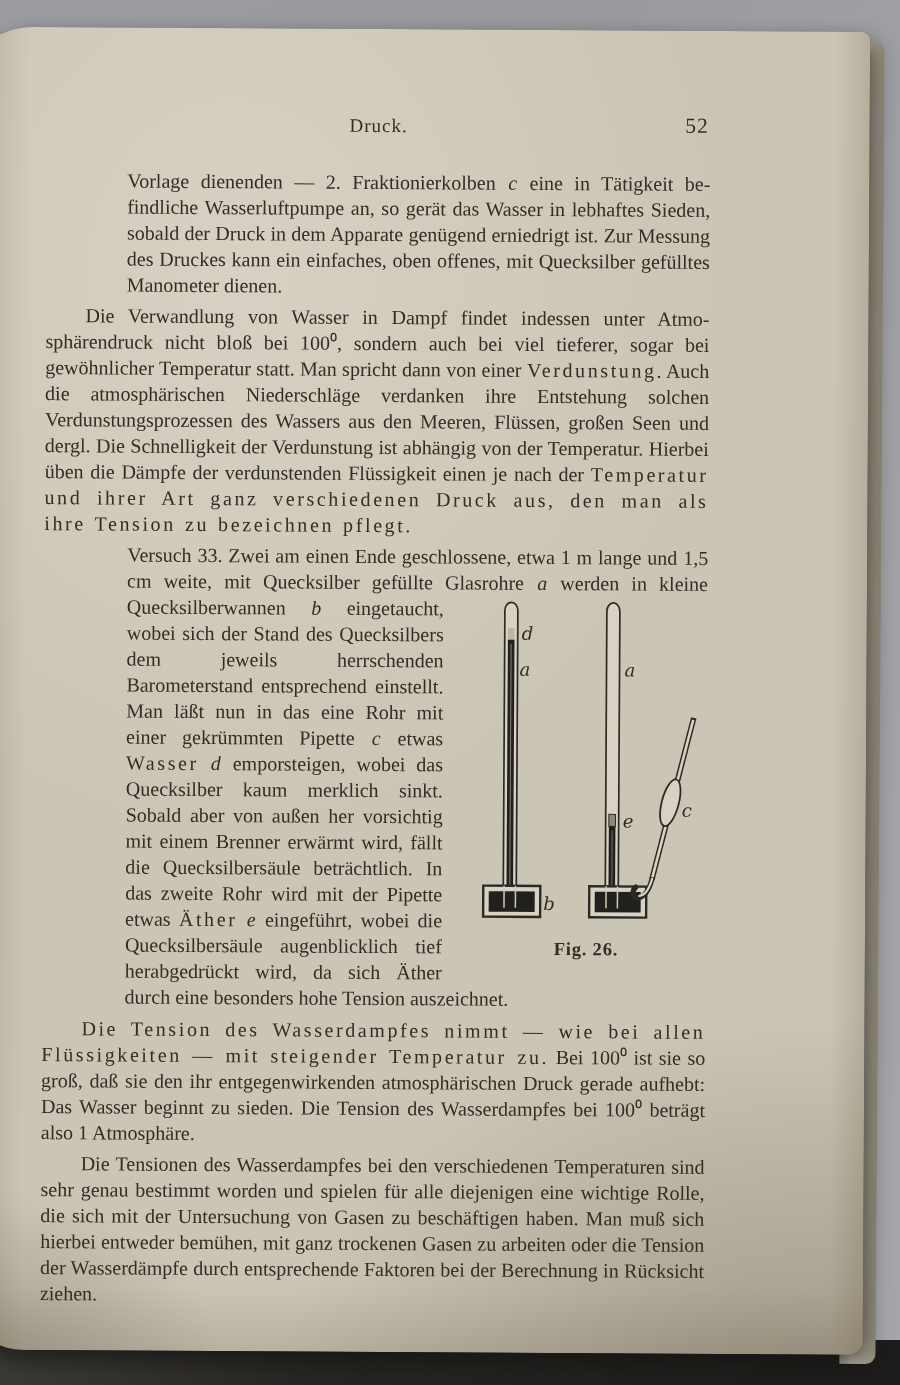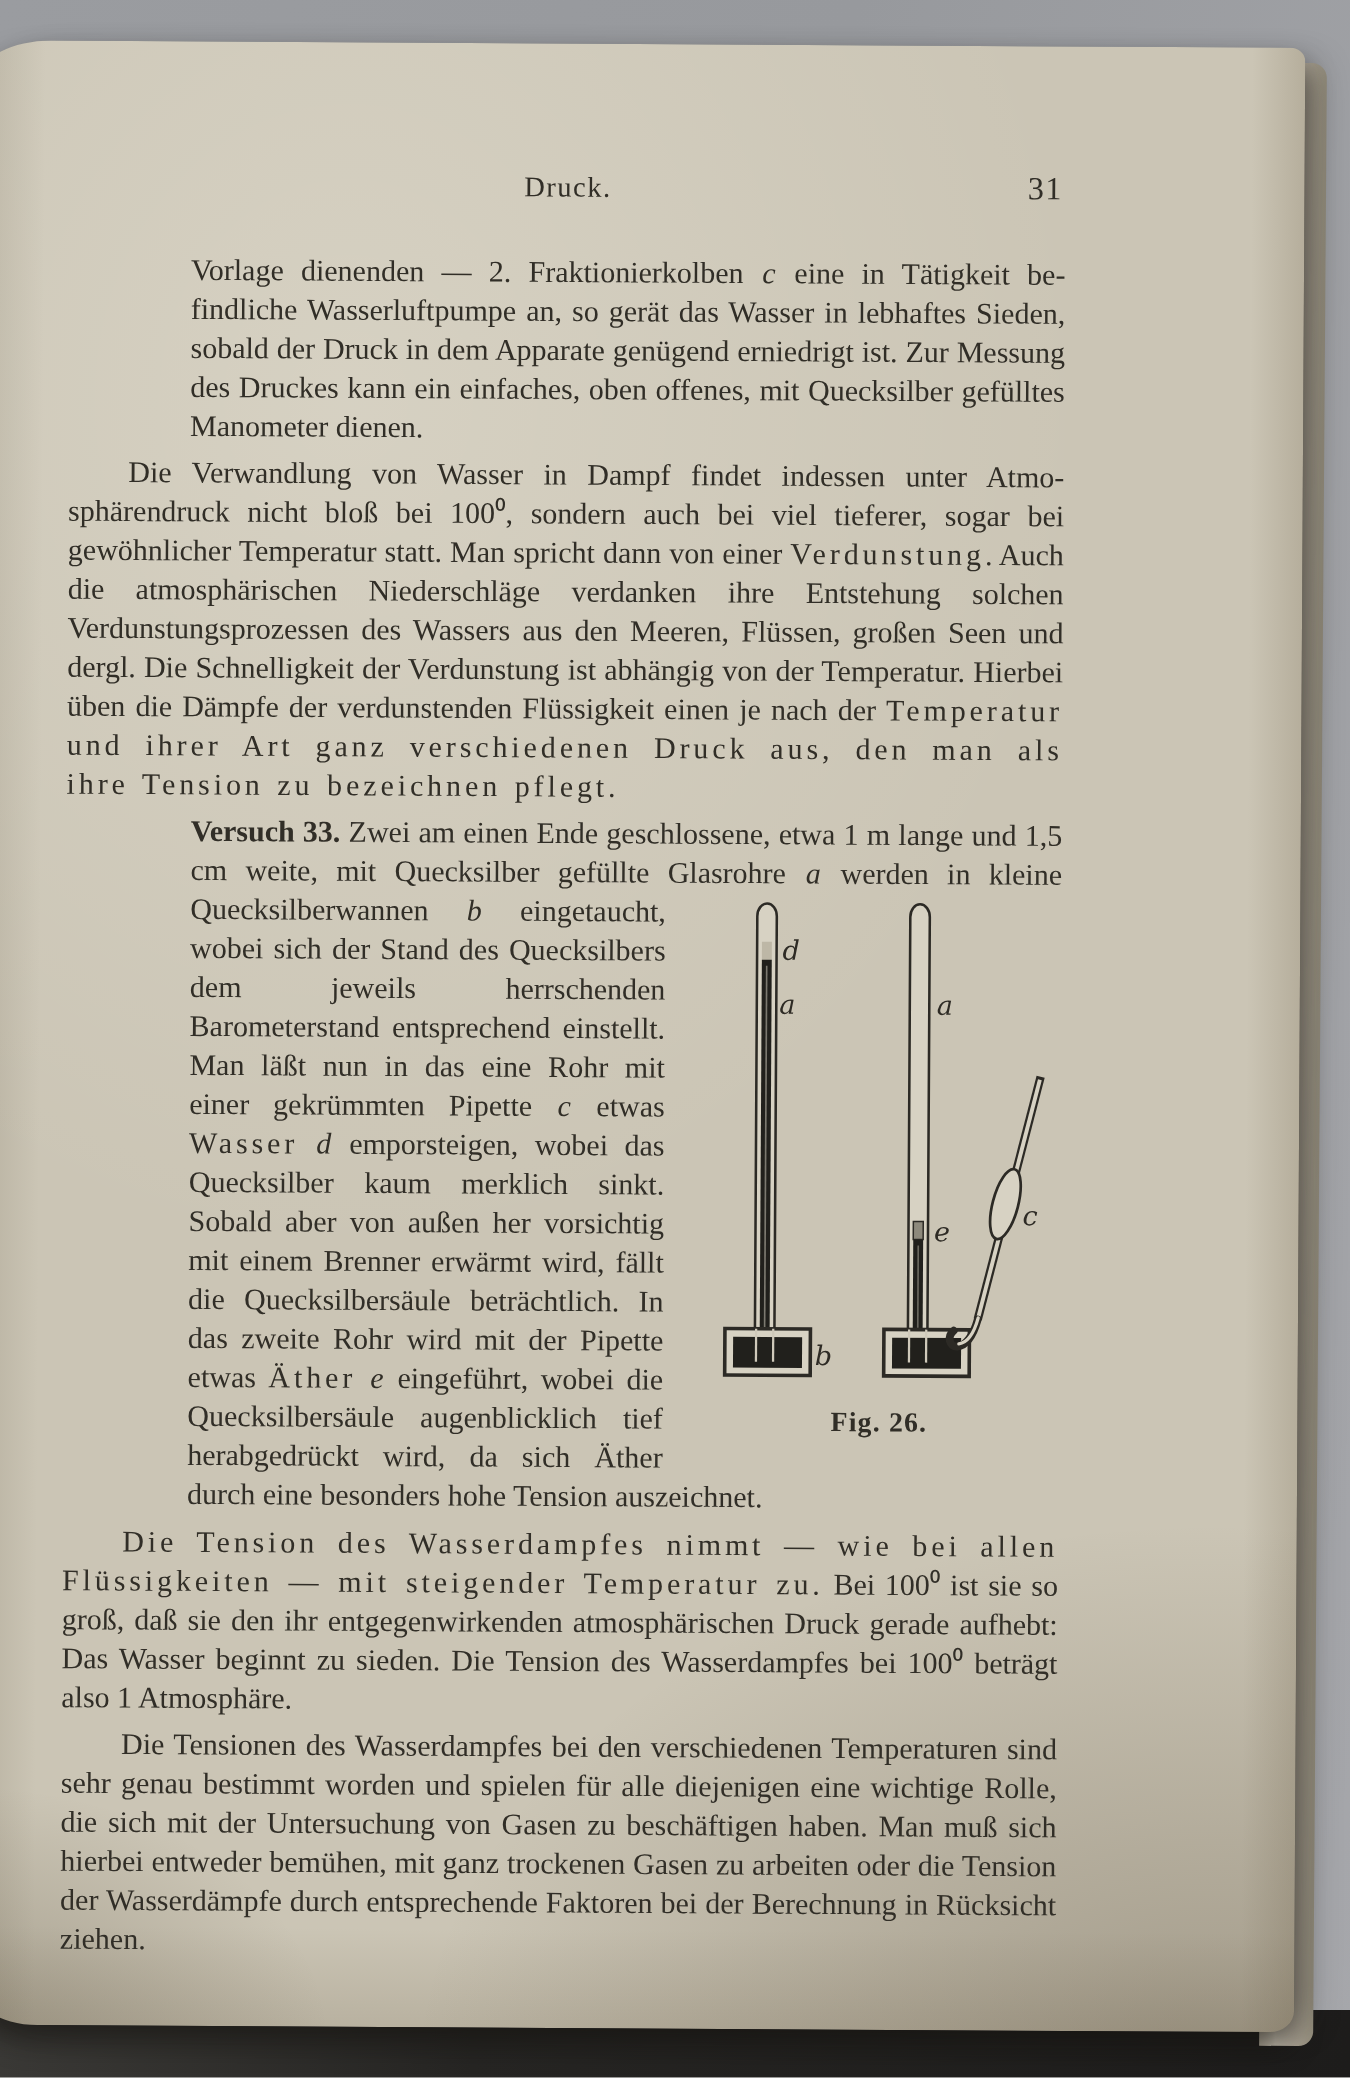--- a/index.html
+++ b/index.html
@@ -38,21 +38,21 @@
     hyphens:manual;
   }
   .running-head { display:block; position:relative; text-align:center; font-size:19px;
     line-height:26px; letter-spacing:1px; margin:0 0 30px 0; text-indent:0; }
   .rh-num { position:absolute; right:2px; top:-2px; font-size:21.5px; letter-spacing:1px; }
   .par { margin:0 0 5px 0; }
   .p1 { margin-left:81px; }
   .indent { text-indent:40px; }
   .clear { clear:both; }
   .versuch { margin-left:83px; margin-bottom:6px; }
-  .lead { font-weight:bold; }
+  .lead { font-weight:normal; }
   .sperr { letter-spacing:2.6px; word-spacing:1.5px; }
   .var { font-style:italic; padding:0 1px; }
   .fig-spacer { float:right; width:0; height:52px; }
   .figure-block { float:right; clear:right; width:252px; margin:2px 0 4px 12px; text-indent:0; }
   .figure-block svg { display:block; }
   .fig-caption { display:block; text-align:center; font-weight:bold; font-size:18.5px;
     letter-spacing:.8px; margin-top:8px; transform:translateX(6px); line-height:22px; }
   .tube   { fill:#d7d2c3; stroke:#2c2a25; stroke-width:1.7; }
   .hg     { fill:#21201c; }
   .trough { fill:#d7d2c3; stroke:#2c2a25; stroke-width:2.4; }
@@ -63,21 +63,21 @@
 <body>
 
 <div class="table-dark"></div>
 <div class="page-stack"></div>
 
 <div class="page">
   <div class="content">
 
     <header class="running-head">
       <span class="rh-title">Druck.</span>
-      <span class="rh-num">31</span>
+      <span class="rh-num">52</span>
     </header>
 
     <p class="par p1"><span>Vorlage dienenden — 2. Fraktionierkolben </span><span class="var">c</span><span> eine in Tätigkeit be­findliche Wasserluftpumpe an, so gerät das Wasser in lebhaftes Sieden, sobald der Druck in dem Apparate genügend erniedrigt ist.  Zur Messung des Druckes kann ein einfaches, oben offenes, mit Quecksilber gefülltes Manometer dienen.</span></p>
 
     <p class="par indent"><span>Die Verwandlung von Wasser in Dampf findet indessen unter Atmo­sphärendruck nicht bloß bei 100⁰, sondern auch bei viel tieferer, sogar bei gewöhnlicher Temperatur statt.  Man spricht dann von einer </span><span class="sperr">Verdunstung</span><span>.  Auch die atmosphärischen Niederschläge verdanken ihre Entstehung solchen Verdunstungsprozessen des Wassers aus den Meeren, Flüssen, großen Seen und dergl.  Die Schnelligkeit der Verdunstung ist abhängig von der Temperatur. Hierbei üben die Dämpfe der verdunstenden Flüssigkeit einen je nach der </span><span class="sperr">Temperatur und ihrer Art ganz verschiedenen Druck aus, den man als ihre Tension zu bezeichnen pflegt.</span></p>
 
     <div class="par versuch">
       <span class="fig-spacer"></span>
       <span class="figure-block">
         <svg width="252" height="332" viewBox="0 0 252 332">

